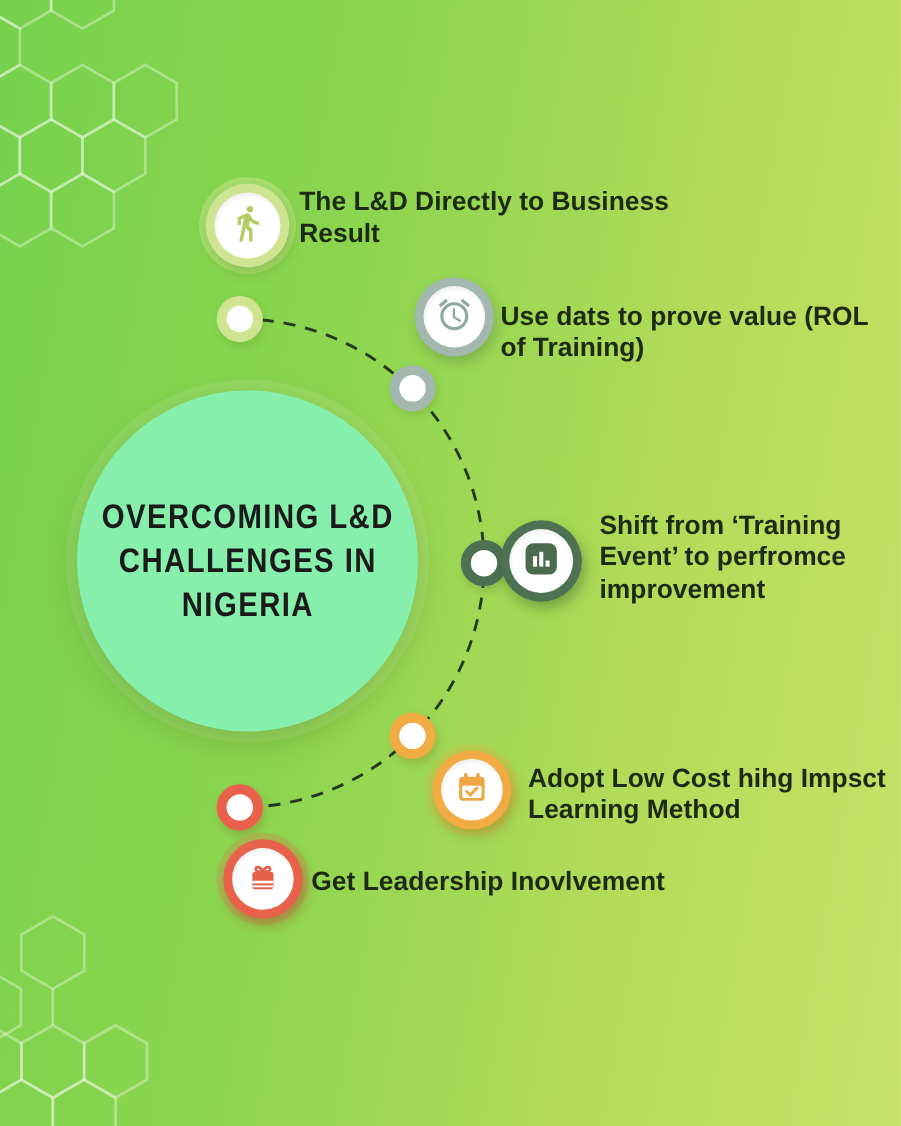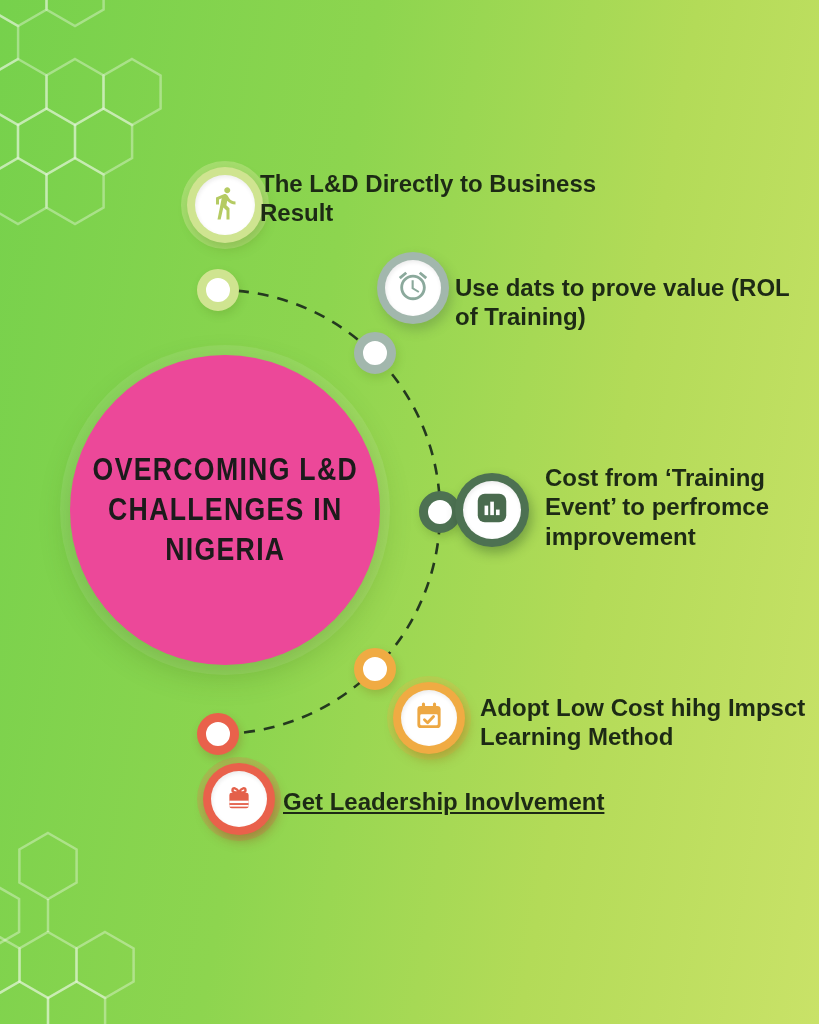--- a/index.html
+++ b/index.html
@@ -14,21 +14,21 @@
     position:absolute; left:0; top:0; width:819px; height:1024px;
     z-index:0; pointer-events:none;
   }
   .arc-svg {
     position:absolute; left:0; top:0; width:819px; height:1024px;
     z-index:1; pointer-events:none;
   }
   
   .center-circle {
     position:absolute; left:70px; top:355px; width:310px; height:310px;
-    background:#ec4899; border-radius:50%;
+    background:#86efac; border-radius:50%;
     box-shadow:0 10px 30px rgba(60,100,20,.28), 0 0 0 10px rgba(255,255,255,.10);
     display:flex; align-items:center; justify-content:center;
     z-index:2; text-align:center;
   }
   .center-title {
     font-weight:bold; font-size:31px; line-height:1.3;
     letter-spacing:1.5px; color:#1b1b1b;
     transform:scaleX(0.86); transform-origin:center;
   }
   .center-title span { display:block; }
@@ -57,25 +57,25 @@
               box-shadow:3px 6px 12px rgba(30,60,30,.35); }
   .marker-4 { left:393px; top:682px; width:72px; height:72px; background:#f0ab43;
               box-shadow:3px 6px 12px rgba(150,90,10,.35), 0 0 0 6px rgba(240,180,70,.25); }
   .marker-5 { left:203px; top:763px; width:72px; height:72px; background:#e9614b;
               box-shadow:3px 6px 12px rgba(150,40,20,.35), 0 0 0 6px rgba(235,110,85,.25); }
   
   .item-label {
     position:absolute; z-index:4; font-weight:bold; font-size:24px;
     line-height:1.22; color:#1d2a15;
   }
-  .label-1 { left:260px; top:169px; width:372px; }
+  .label-1 { left:272px; top:169px; width:372px; }
   .label-2 { left:455px; top:258px; width:352px;margin-top:15px; }
   .label-3 { left:545px; top:463px; width:258px; }
   .label-4 { left:480px; top:693px; width:348px; }
-  .label-5 { left:283px; top:787px; width:420px; white-space:nowrap;text-decoration:underline; }
+  .label-5 { left:283px; top:787px; width:420px; white-space:nowrap; }
 </style>
 </head>
 <body>
 
 <svg class="decor-svg" viewBox="0 0 819 1024" fill="none" stroke="rgba(255,255,255,0.34)" stroke-width="2.5">
 
   <polygon points="18,-40 46.6,-23.5 46.6,9.5 18,26 -10.6,9.5 -10.6,-23.5"></polygon>
   <polygon points="75,-40 103.6,-23.5 103.6,9.5 75,26 46.4,9.5 46.4,-23.5"></polygon>
   <polygon points="-10.5,9.5 18.1,26 18.1,59 -10.5,75.5 -39.1,59 -39.1,26"></polygon>
   <polygon points="18,59 46.6,75.5 46.6,108.5 18,125 -10.6,108.5 -10.6,75.5"></polygon>
@@ -170,15 +170,15 @@
         <rect x="5.2" y="9" width="13.6" height="11" rx="1.6" fill="#e4604a"></rect>
         <rect x="5.2" y="14.6" width="13.6" height="1.7" fill="#ffffff"></rect>
         <rect x="5.2" y="17.6" width="13.6" height="1.2" fill="#ffffff"></rect>
       </svg>
     </span>
   </div>
 </div>
 
 <div class="item-label label-1">The L&amp;D Directly to Business Result</div>
 <div class="item-label label-2">Use dats to prove value (ROL of Training)</div>
-<div class="item-label label-3">Cost from ‘Training Event’ to perfromce improvement</div>
+<div class="item-label label-3">Shift from ‘Training Event’ to perfromce improvement</div>
 <div class="item-label label-4">Adopt Low Cost hihg Impsct Learning Method</div>
 <div class="item-label label-5">Get Leadership Inovlvement</div>
 
 </body></html>

